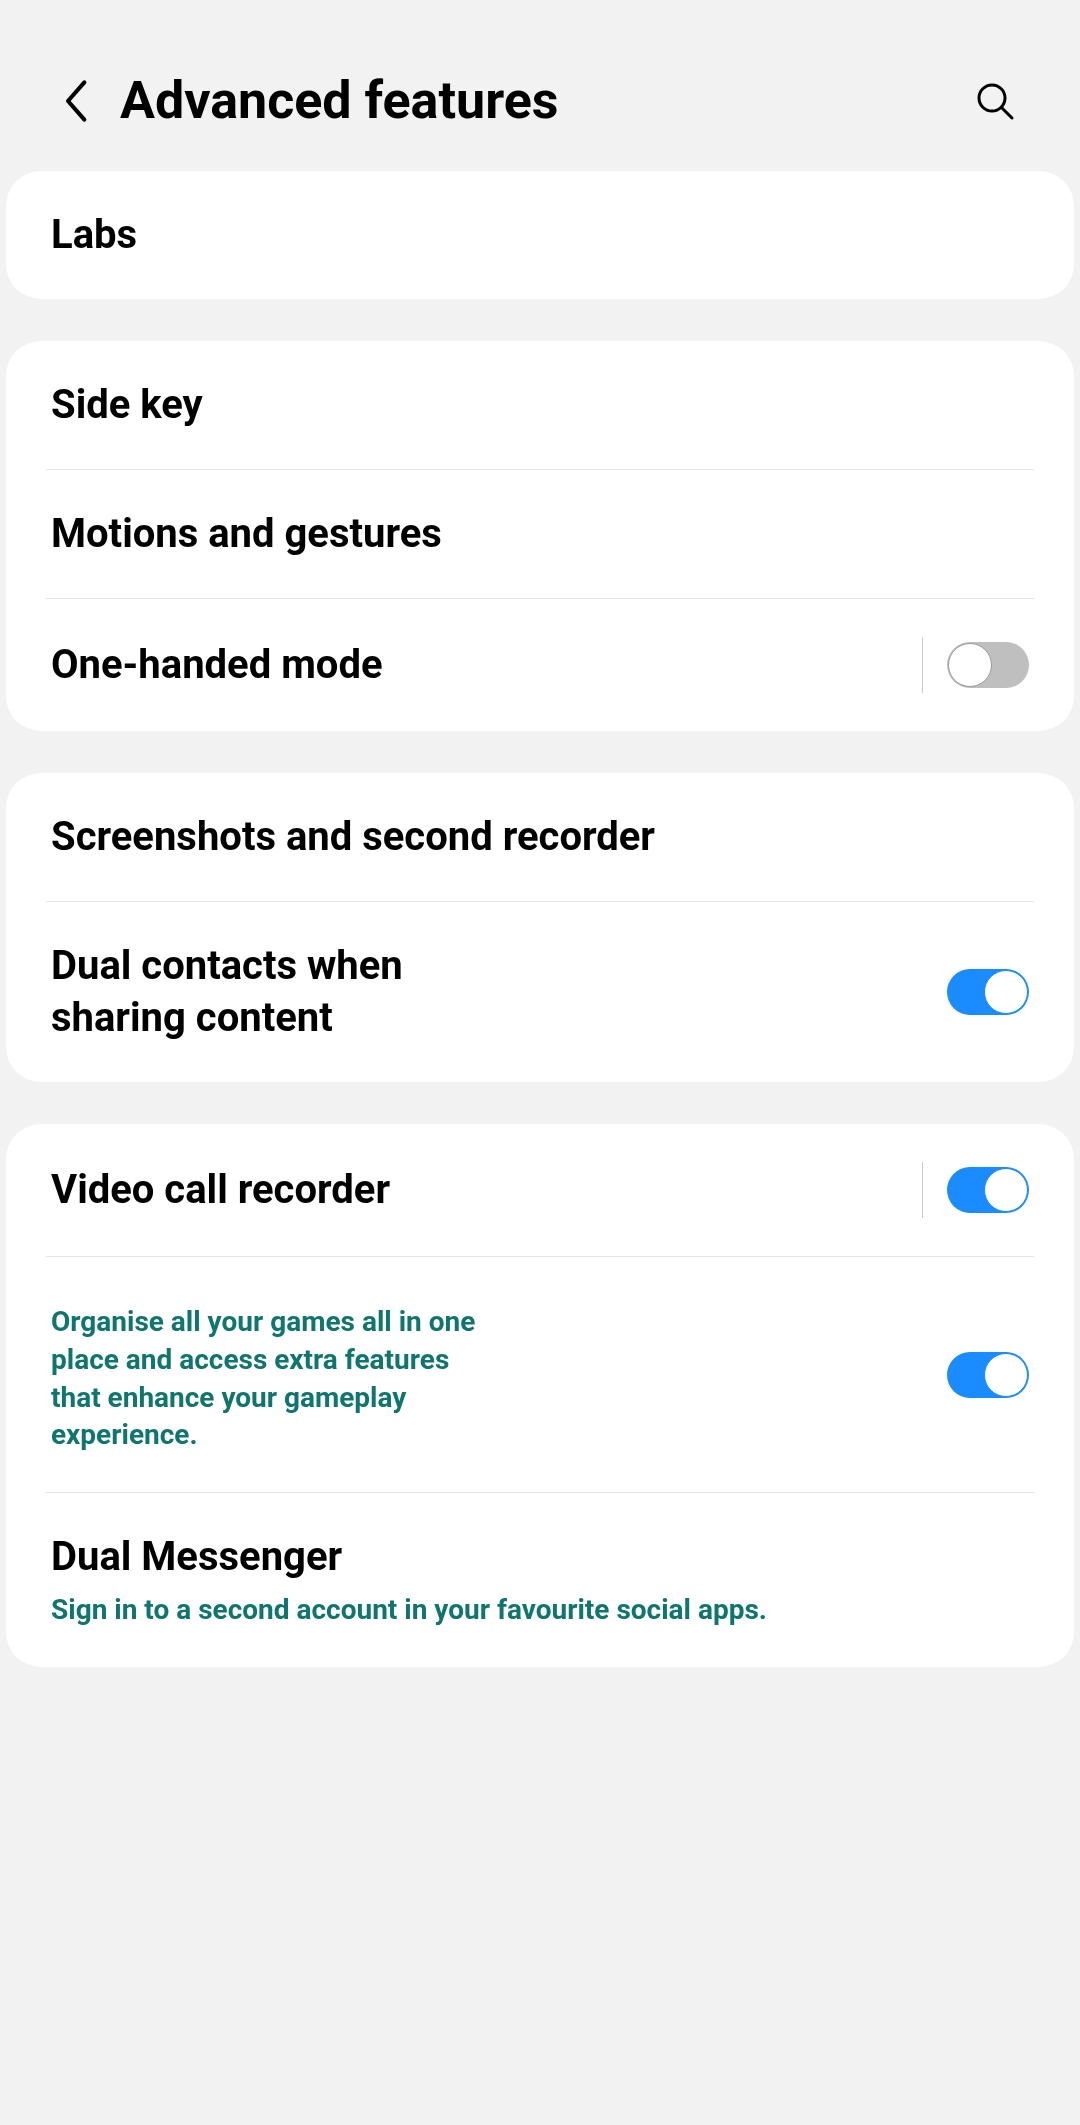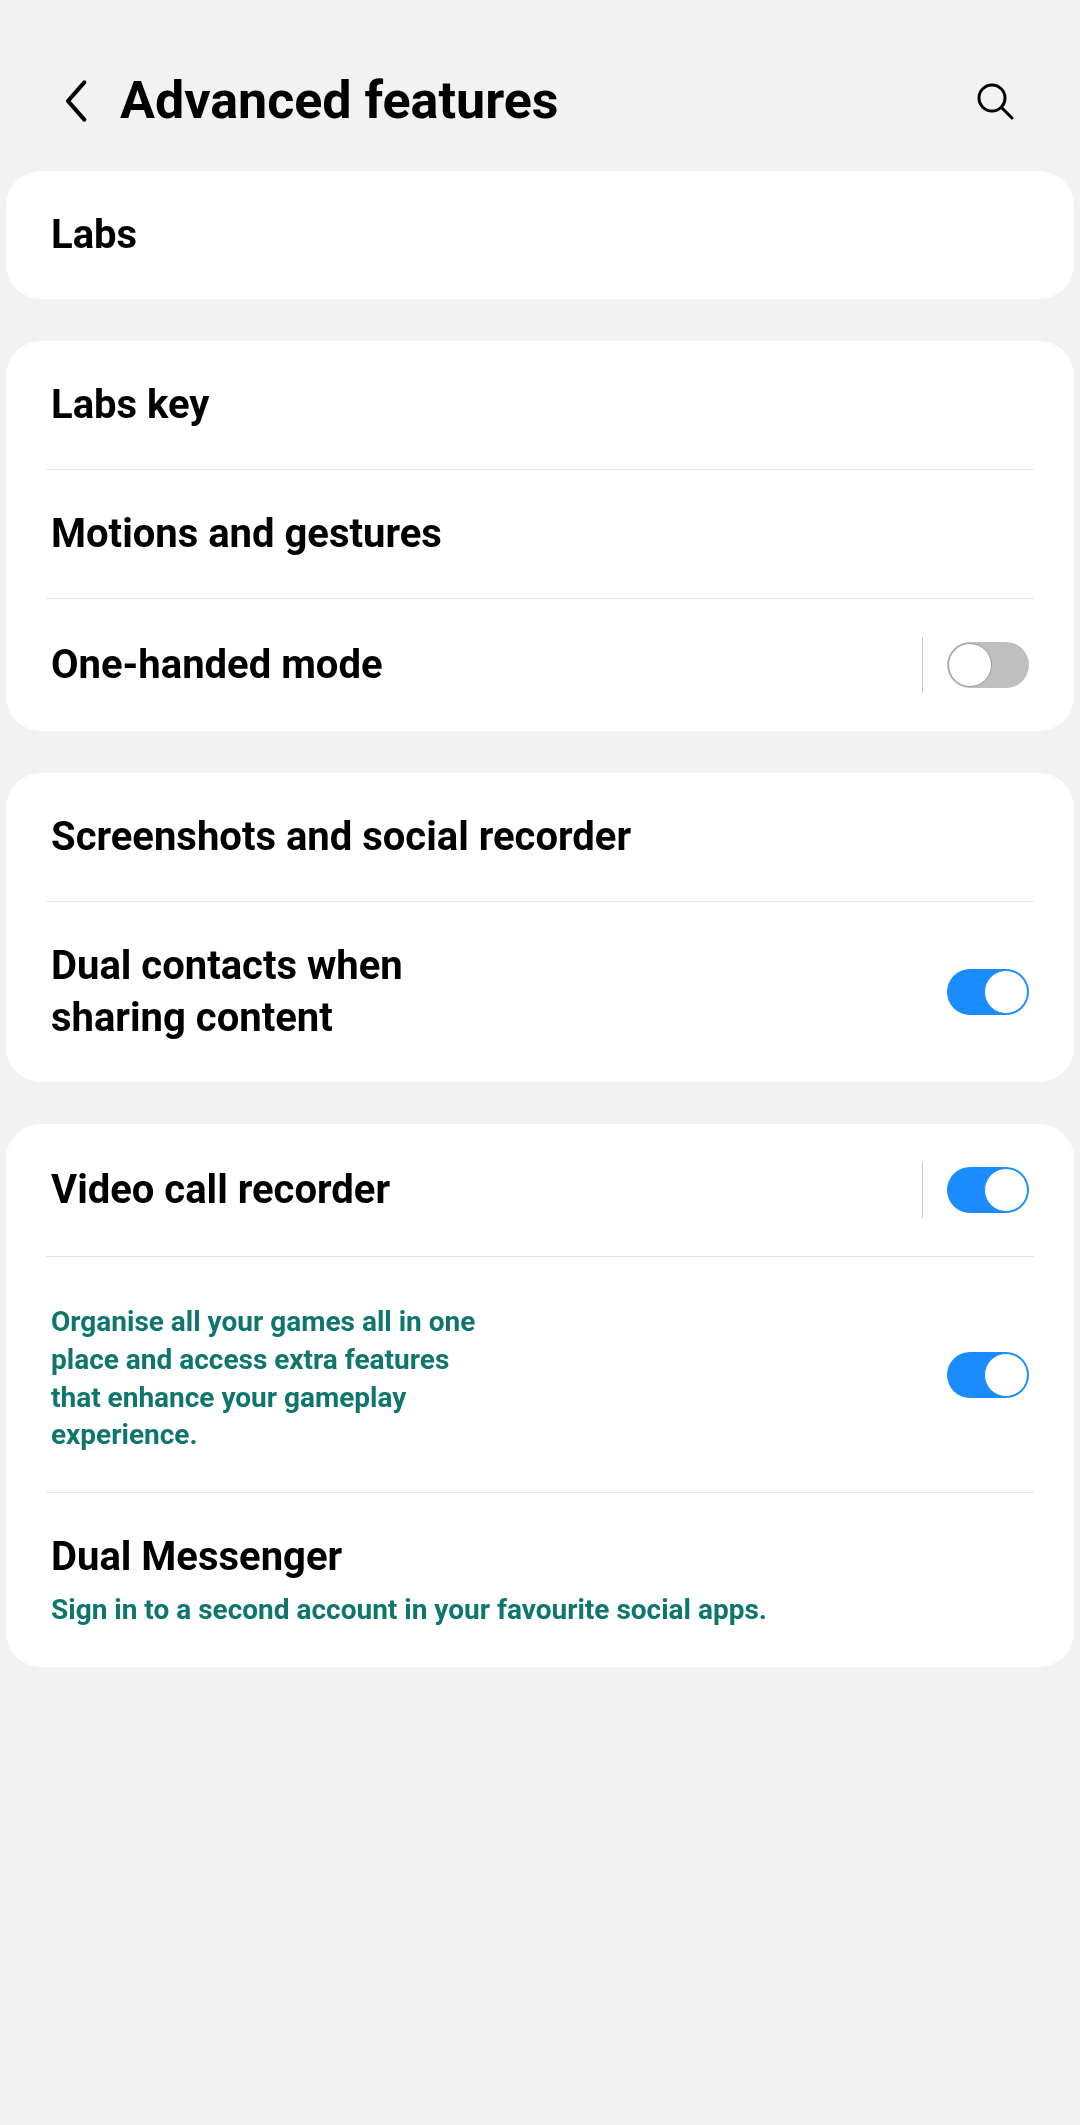--- a/index.html
+++ b/index.html
@@ -150,21 +150,21 @@
   <div class="item">
     <div class="item-text">
       <div class="item-label">Labs</div>
     </div>
   </div>
 </div>
 
 <div class="card">
   <div class="item">
     <div class="item-text">
-      <div class="item-label">Labs key</div>
+      <div class="item-label">Side key</div>
     </div>
   </div>
   <div class="divider"></div>
   <div class="item">
     <div class="item-text">
       <div class="item-label">Motions and gestures</div>
     </div>
   </div>
   <div class="divider"></div>
   <div class="item">
@@ -175,21 +175,21 @@
     <div class="switch off">
       <div class="switch-track"></div>
       <div class="switch-thumb"></div>
     </div>
   </div>
 </div>
 
 <div class="card">
   <div class="item">
     <div class="item-text">
-      <div class="item-label">Screenshots and social recorder</div>
+      <div class="item-label">Screenshots and second recorder</div>
     </div>
   </div>
   <div class="divider"></div>
   <div class="item">
     <div class="item-text item-subarea">
       <div class="item-label">Dual contacts when sharing content</div>
     </div>
     <div style="flex:1"></div>
     <div class="switch on">
       <div class="switch-track"></div>

